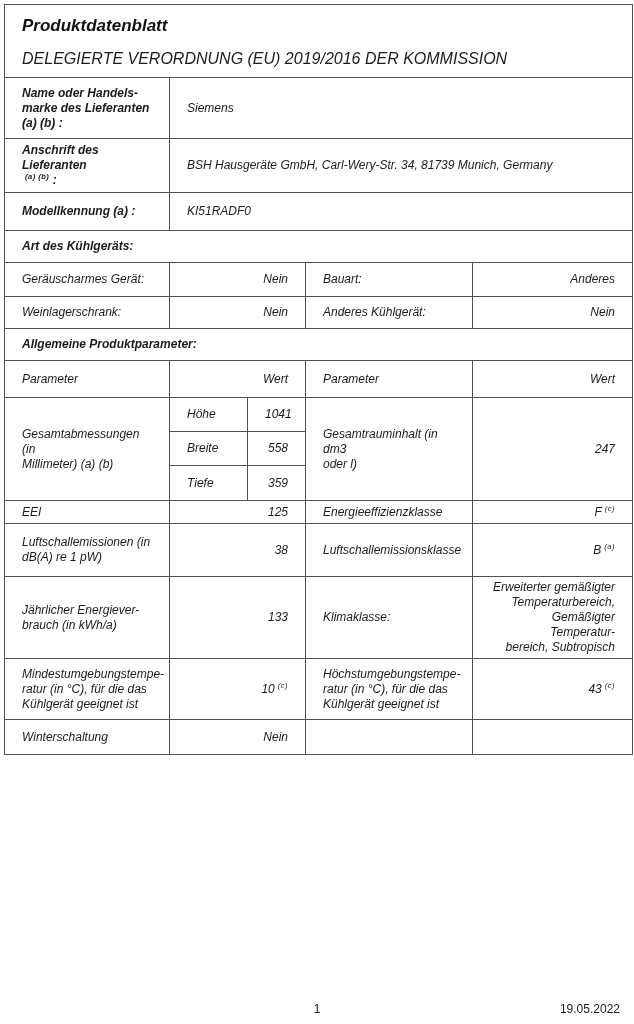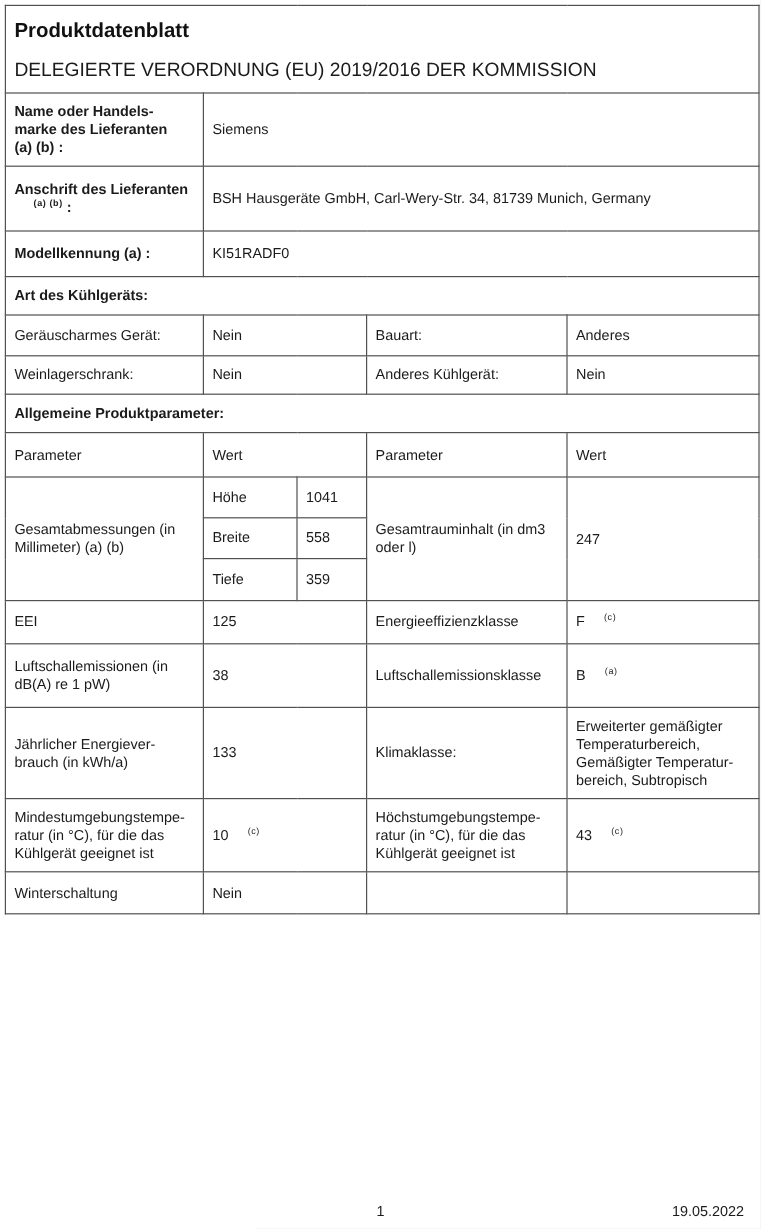--- a/index.html
+++ b/index.html
@@ -17,44 +17,45 @@
     left: 4px;
     top: 4px;
     width: 628px;
     border-collapse: collapse;
     table-layout: fixed;
     font-size: 12px;
     line-height: 15px;
   }
   table.sheet td {
     border: 1px solid #515151;
-    padding: 3px 7px;
+    padding: 3px 17px;
     vertical-align: middle;
     overflow: hidden;
+    font-style: italic;
   }
   td.titlecell { padding: 10px 4px 8px 4px; }
   .doc-title {
     margin: 0;
     font-size: 17px;
     line-height: 20px;
     font-weight: bold;
     color: #111;
   }
   .doc-sub {
     margin: 15px 0 0 0;
     font-size: 16px;
     font-weight: normal;
   }
   .b { font-weight: bold; }
-  .v { text-align: left; }
+  .v { text-align: right; }
   .pre { white-space: pre-line; }
   sup.fn {
     font-size: 7.5px;
     line-height: 0;
-    margin-left: 16px;
+    margin-left: 3px;
     letter-spacing: 0.5px;
   }
   .footer-page {
     position: absolute;
     top: 1002px;
     left: 0;
     width: 634px;
     text-align: center;
     font-size: 12px;
   }
@@ -147,21 +148,21 @@
     </tr>
     <tr style="height:34px">
       <td>Breite</td>
       <td class="v">558</td>
     </tr>
     <tr style="height:35px">
       <td>Tiefe</td>
       <td class="v">359</td>
     </tr>
 
-    <tr style="height:36px">
+    <tr style="height:23px">
       <td>EEI</td>
       <td colspan="2" class="v">125</td>
       <td>Energieeffizienzklasse</td>
       <td class="v"><span>F</span><sup class="fn">(c)</sup></td>
     </tr>
 
     <tr style="height:53px">
       <td class="pre">Luftschallemissionen (in
 dB(A) re 1 pW)</td>
       <td colspan="2" class="v">38</td>

